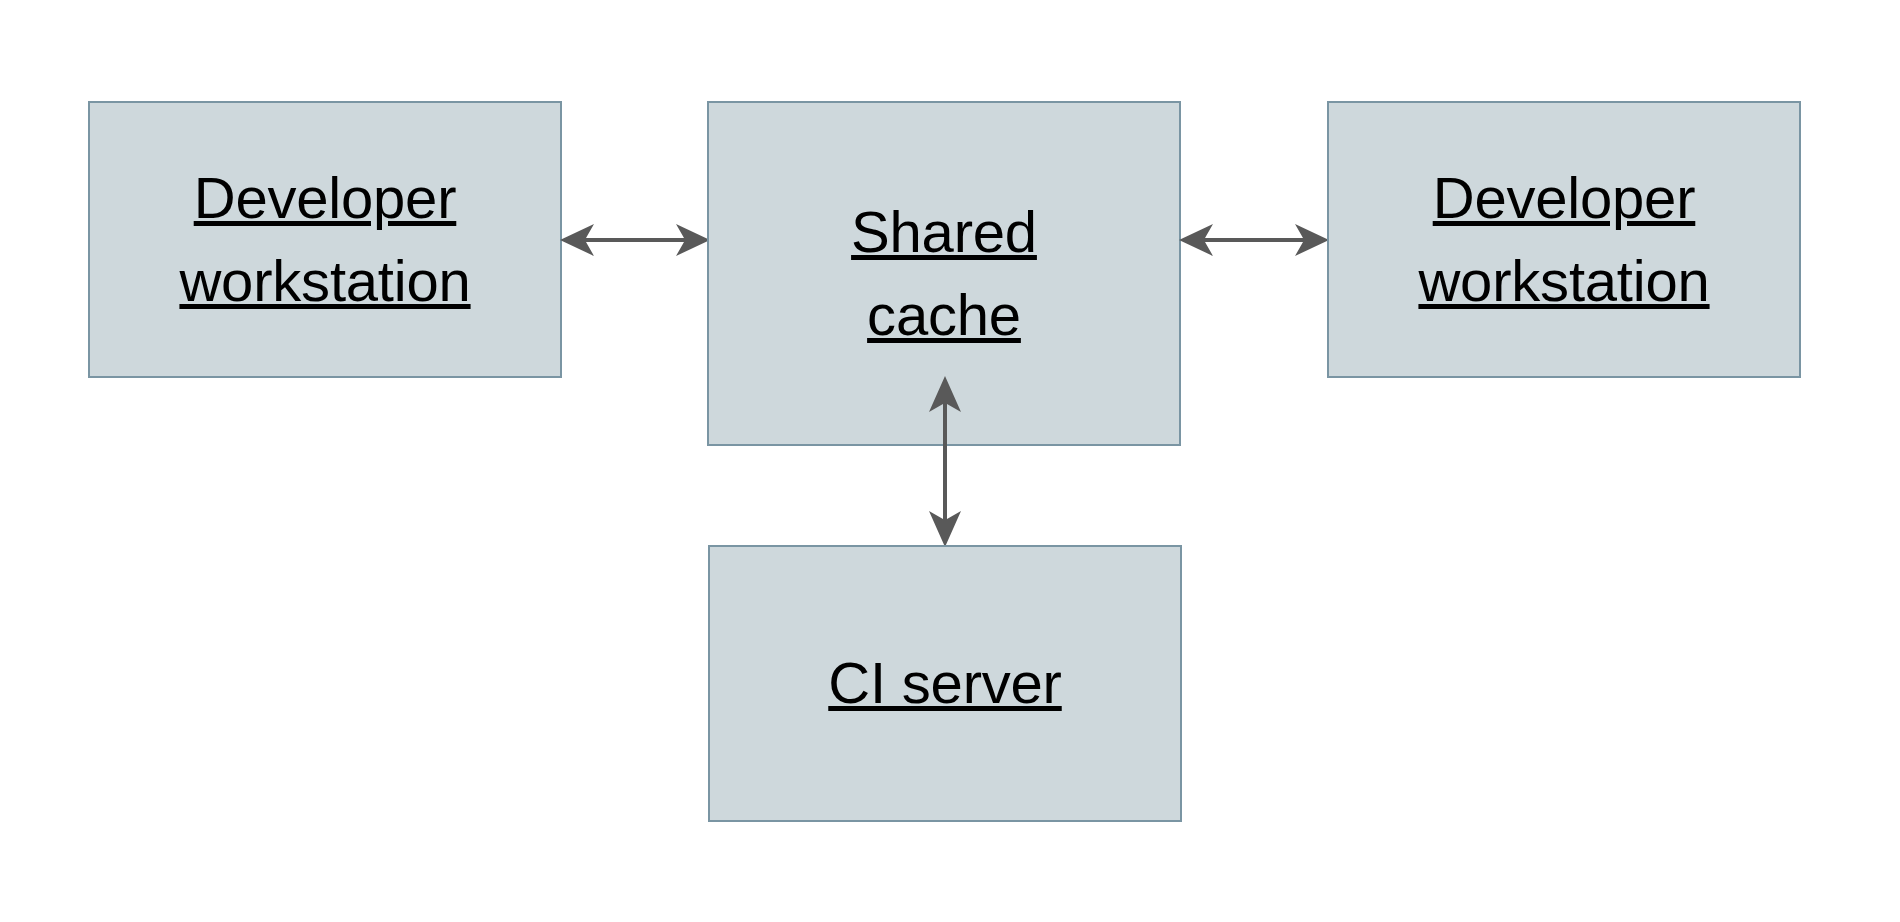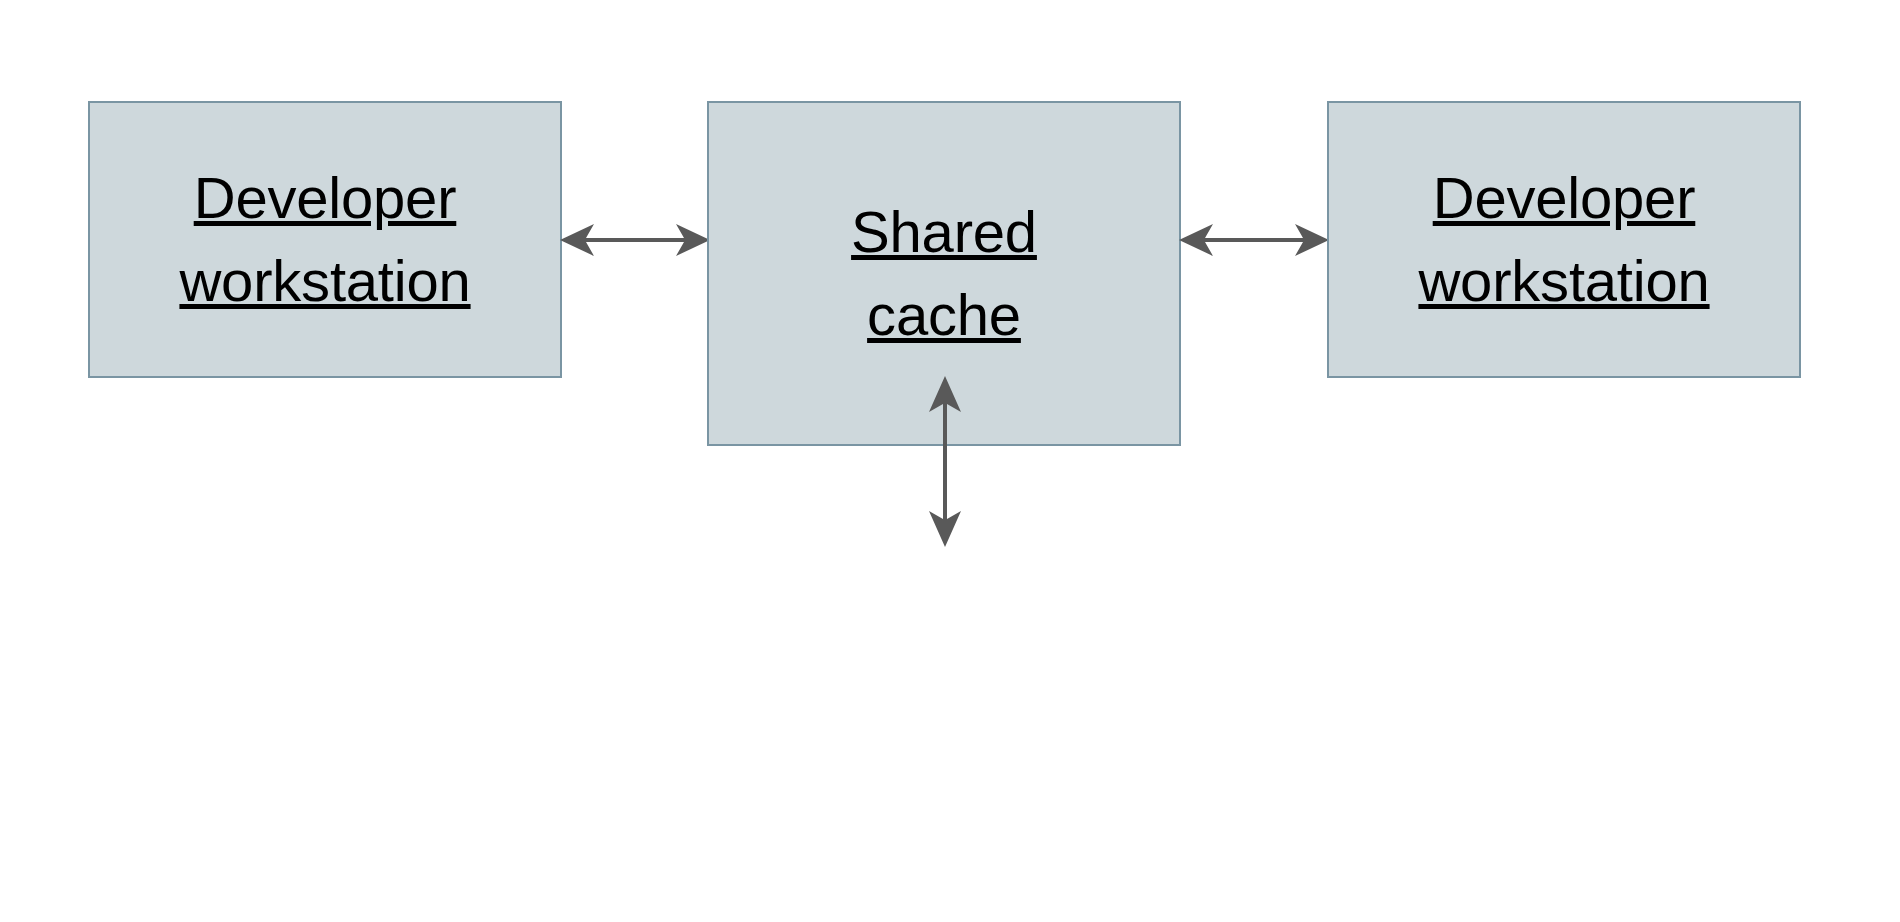--- a/index.html
+++ b/index.html
@@ -94,14 +94,17 @@
   </div>
 
   <div class="connector" id="conn-down">
     <svg width="52" height="171" viewBox="0 0 52 171" aria-hidden="true">
       <g fill="#595959">
         <path d="M 26 0 L 42 36 L 28 28 L 28 143 L 42 135 L 26 171 L 10 135 L 24 143 L 24 28 L 10 36 Z"></path>
       </g>
     </svg>
   </div>
 
+  <div class="node-box" id="node-ci">
+    <span class="node-label">CI server</span>
+  </div>
 
 </div>
 
 </body></html>

